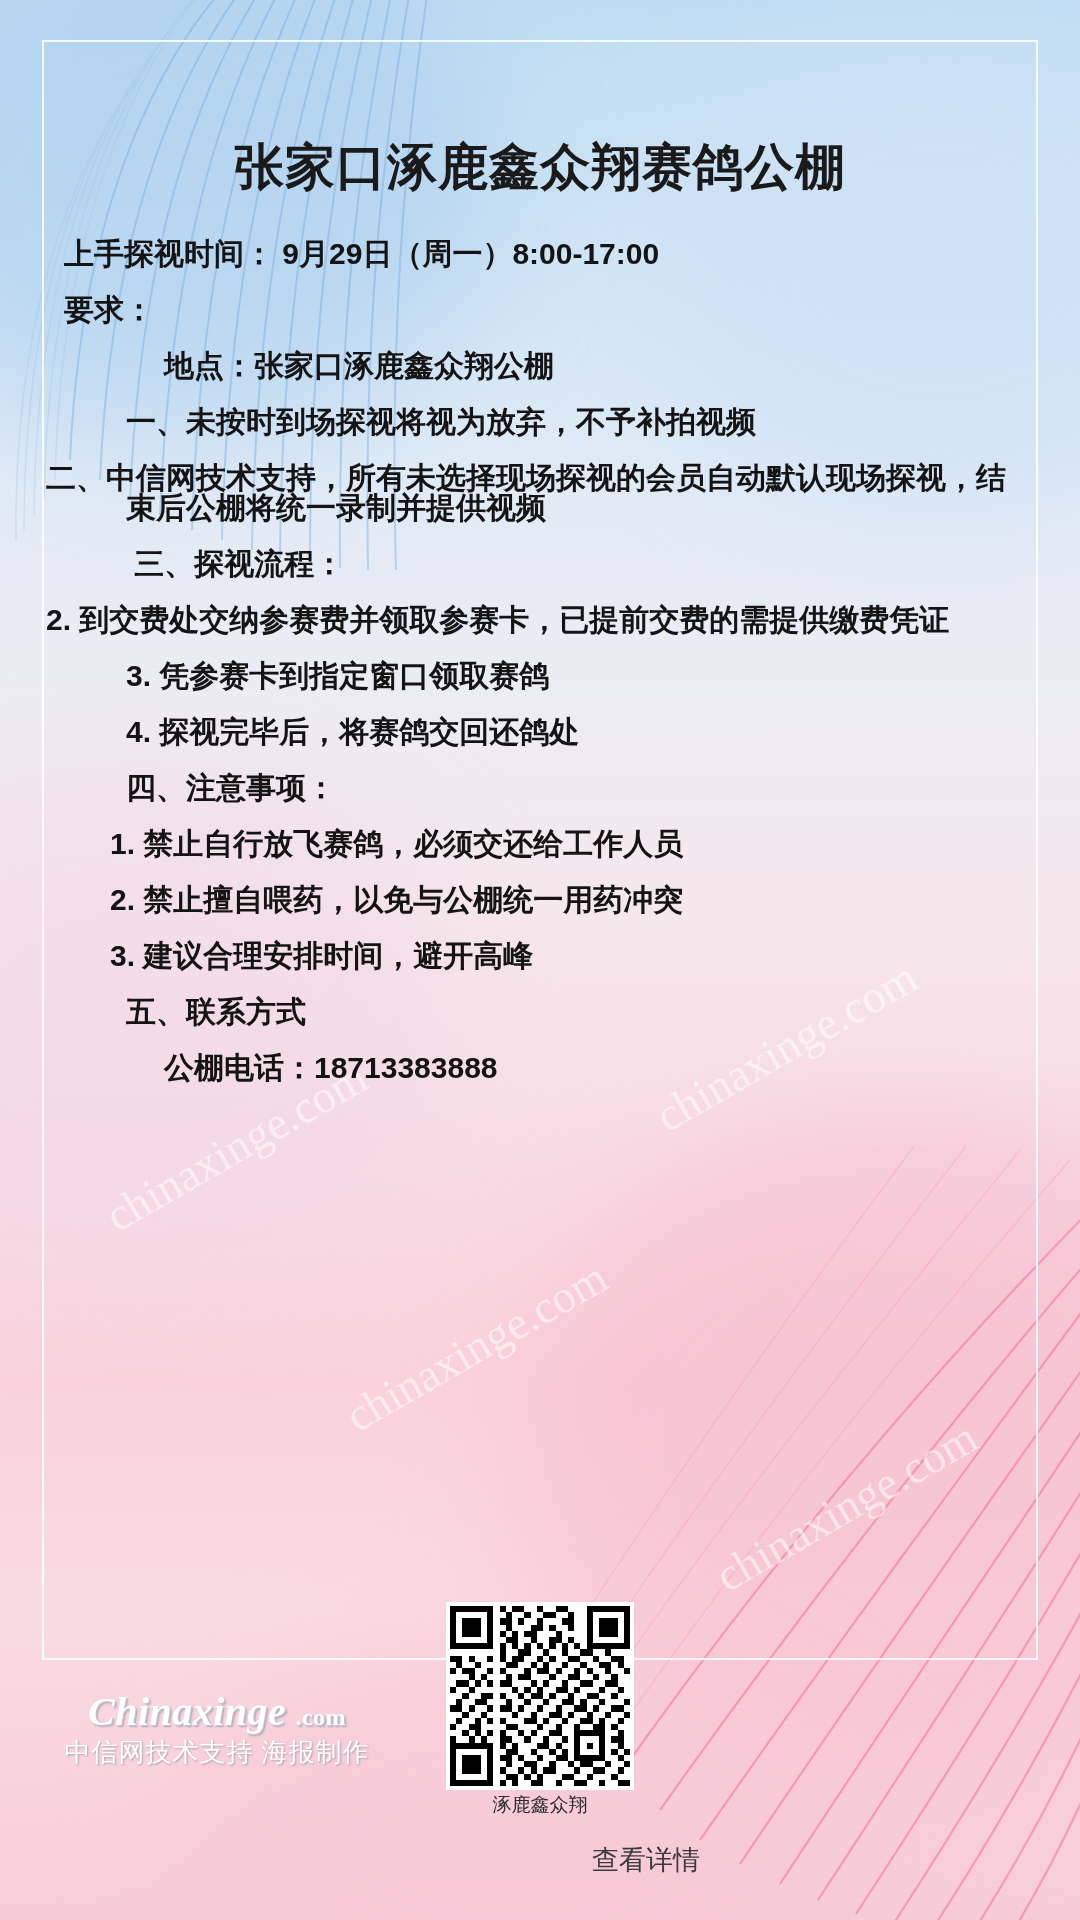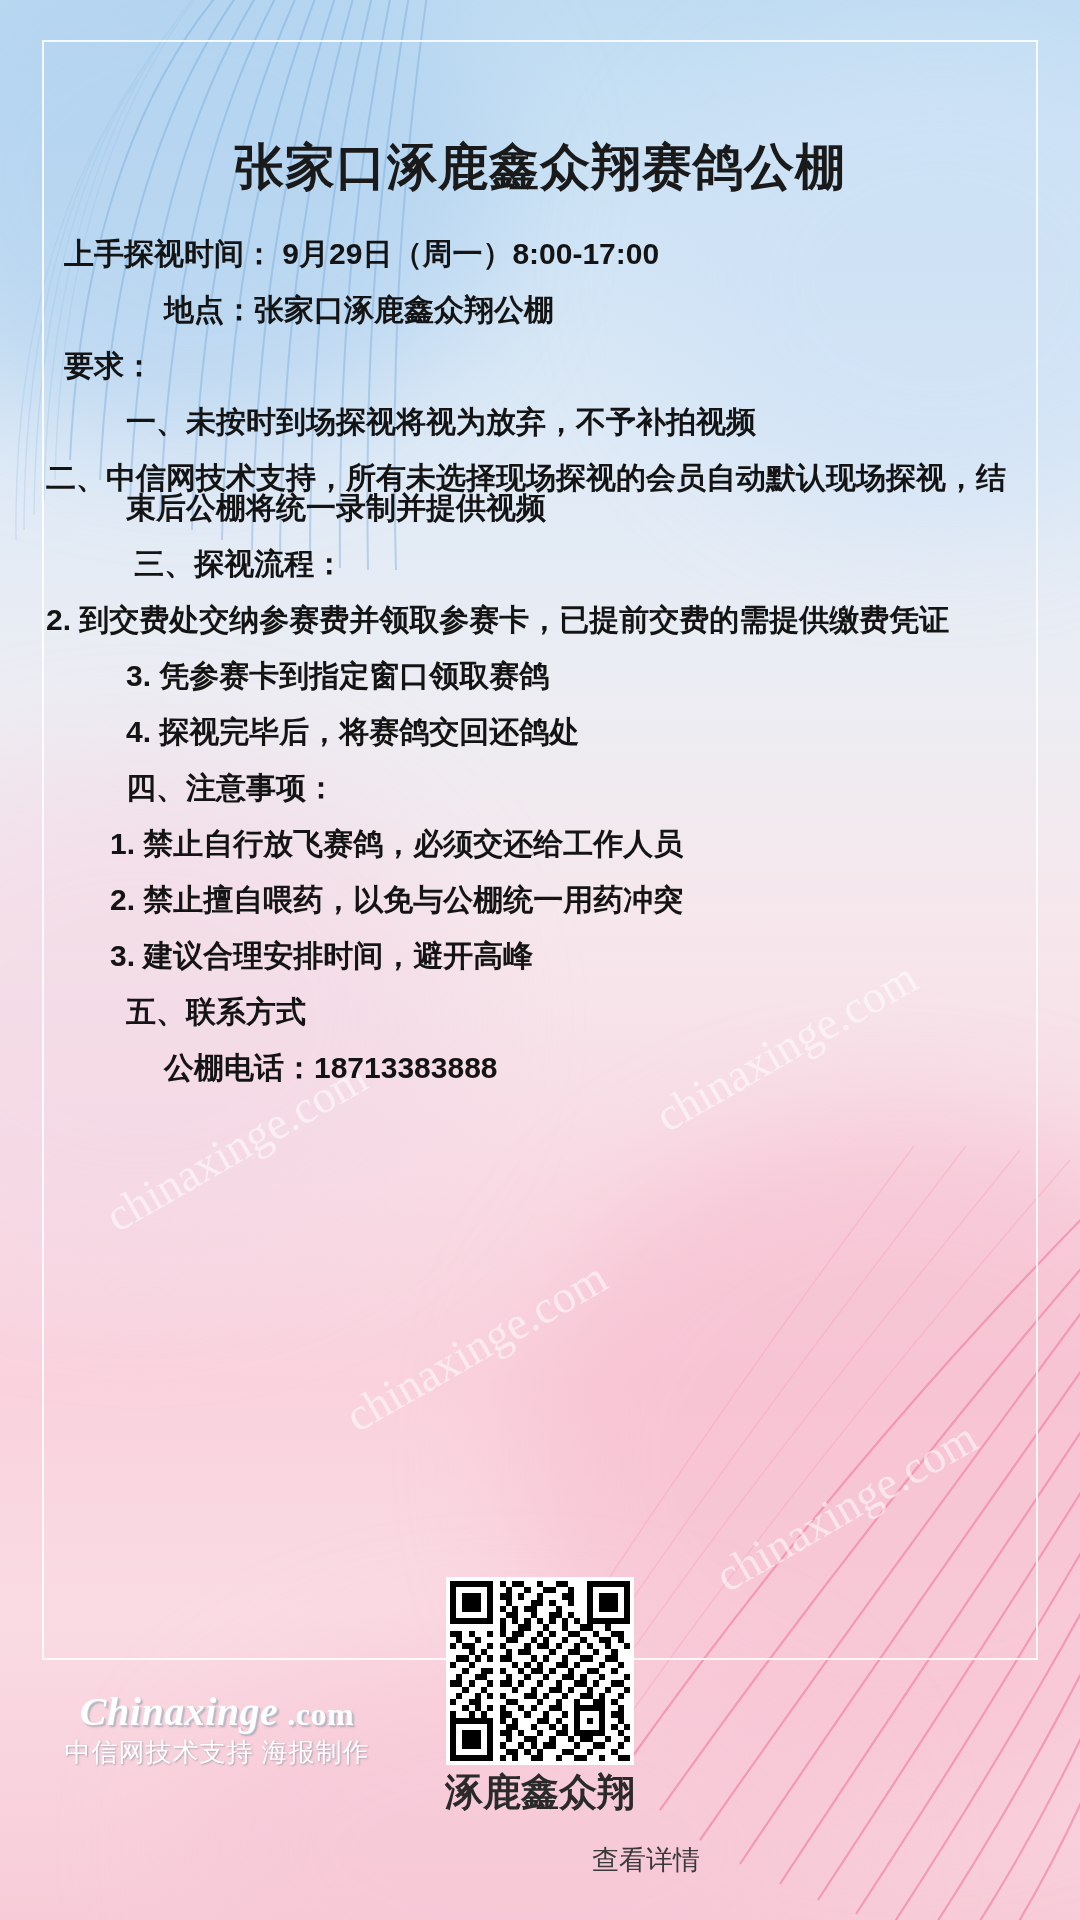--- a/index.html
+++ b/index.html
@@ -142,21 +142,21 @@
     font-family: "Liberation Serif", serif;
     font-size: 40px;
     font-weight: bold;
     font-style: italic;
     color: #ffffff;
     text-shadow: 1px 1px 0 #b9c6d2, 2px 2px 2px rgba(120,130,140,.55);
     letter-spacing: .5px;
   }
   .logo-main .dot-com {
     font-style: normal;
-    font-size: 32px;
+    font-size: 24px;
     margin-left: 9px;
   }
   .logo-sub {
     margin-top: 0;
     font-size: 26px;
     color: #ffffff;
     text-shadow: 1px 1px 2px rgba(120,130,140,.6);
     letter-spacing: 1px;
   }
   .qr-block {
@@ -171,22 +171,22 @@
     width: 180px;
     height: 180px;
     margin: 0 auto;
     background: #ffffff;
     padding: 4px;
     box-sizing: content-box;
   }
   .qr svg { display: block; }
   .qr-name {
     margin-top: 2px;
-    font-size: 38px;
-    font-weight: bold;
+    font-size: 19px;
+    font-weight: normal;
     color: #2a2a2a;
   }
   .qr-cta {
     margin-top: 24px;
     font-size: 27px;
     color: #3a3a3a;
     text-align: right;
   }
 </style>
 </head>
@@ -251,22 +251,22 @@
   <div class="wm wm1">chinaxinge.com</div>
   <div class="wm wm2">chinaxinge.com</div>
   <div class="wm wm3">chinaxinge.com</div>
   <div class="wm wm4">chinaxinge.com</div>
 
   <div class="content">
     <h1 class="title">张家口涿鹿鑫众翔赛鸽公棚</h1>
 
     <div class="body-text">
       <p class="line indent1">上手探视时间： 9月29日（周一）8:00-17:00</p>
+      <p class="line indent1">要求：</p>
       <p class="line center-ish">地点：张家口涿鹿鑫众翔公棚</p>
-      <p class="line indent1">要求：</p>
       <p class="line indent2">一、未按时到场探视将视为放弃，不予补拍视频</p>
       <p class="line hang">二、中信网技术支持，所有未选择现场探视的会员自动默认现场探视，结束后公棚将统一录制并提供视频</p>
       <p class="line indent2"> 三、探视流程：</p>
       <p class="line hang">2. 到交费处交纳参赛费并领取参赛卡，已提前交费的需提供缴费凭证</p>
       <p class="line indent2">3. 凭参赛卡到指定窗口领取赛鸽</p>
       <p class="line indent2">4. 探视完毕后，将赛鸽交回还鸽处</p>
       <p class="line indent2">四、注意事项：</p>
       <p class="line indent3">1. 禁止自行放飞赛鸽，必须交还给工作人员</p>
       <p class="line indent3">2. 禁止擅自喂药，以免与公棚统一用药冲突</p>
       <p class="line indent3">3. 建议合理安排时间，避开高峰</p>

